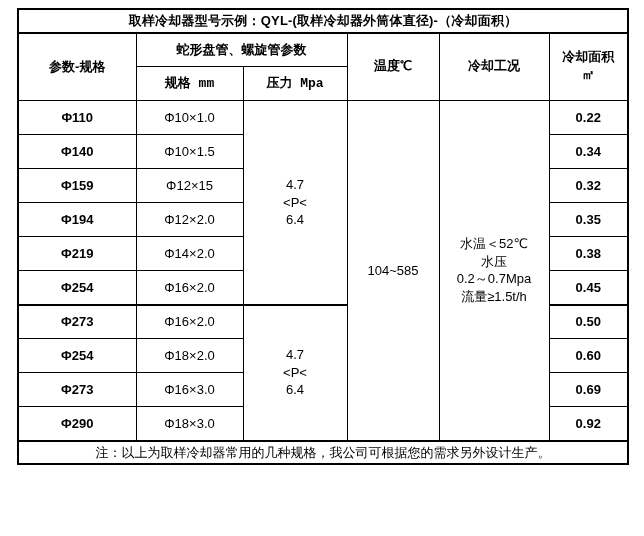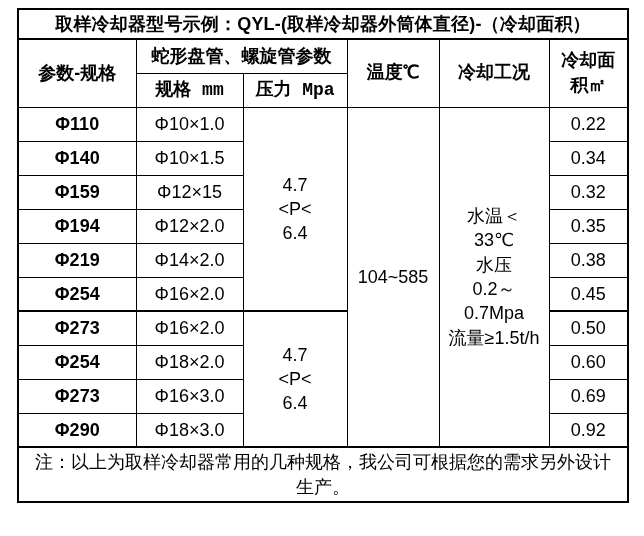--- a/index.html
+++ b/index.html
@@ -25,21 +25,21 @@
     border-collapse: collapse;
     table-layout: fixed;
     width: 610px;
     margin: 8px 17px 0 17px;
     border: 2px solid #000;
   }
   table.spec td {
     border: 1px solid #000;
     text-align: center;
     vertical-align: middle;
-    font-size: 18px;
+    font-size: 13px;
     padding: 2px 8px;
     line-height: 1.35;
   }
   
   .title-cell {
     border: 2px solid #000 !important;
     font-size: 14.5px;
     font-weight: bold;
     padding: 9px 4px 9px 4px;
     letter-spacing: 0.2px;
@@ -58,20 +58,21 @@
   .param-col {
     font-size: 13.5px;
     font-weight: bold;
   }
   .sz {
     font-size: 13.5px;
     margin-left: 39px;
   }
   .spec-val {
     font-size: 13.5px;
+    font-weight: bold;
   }
   .press-cell, .temp-cell, .cond-cell {
     font-size: 13.5px;
     line-height: 2.0;
   }
   .cond-cell {
     line-height: 2.4;
   }
   .note-cell {
     border: 2px solid #000 !important;
@@ -120,21 +121,21 @@
       <tr class="row-h">
         <td class="param-col thickleft">Φ110</td>
         <td class="sz">Φ10×1.0</td>
         <td rowspan="6" class="press-cell">
           <div>4.7</div>
           <div>&lt;P&lt;</div>
           <div>6.4</div>
         </td>
         <td rowspan="10" class="temp-cell">104~585</td>
         <td rowspan="10" class="cond-cell">
-          <div>水温＜33℃</div>
+          <div>水温＜52℃</div>
           <div>水压</div>
           <div>0.2～0.7Mpa</div>
           <div>流量≥1.5t/h</div>
         </td>
         <td class="spec-val thickright">0.22</td>
       </tr>
 
       <tr class="row-h">
         <td class="param-col thickleft">Φ140</td>
         <td class="sz">Φ10×1.5</td>

